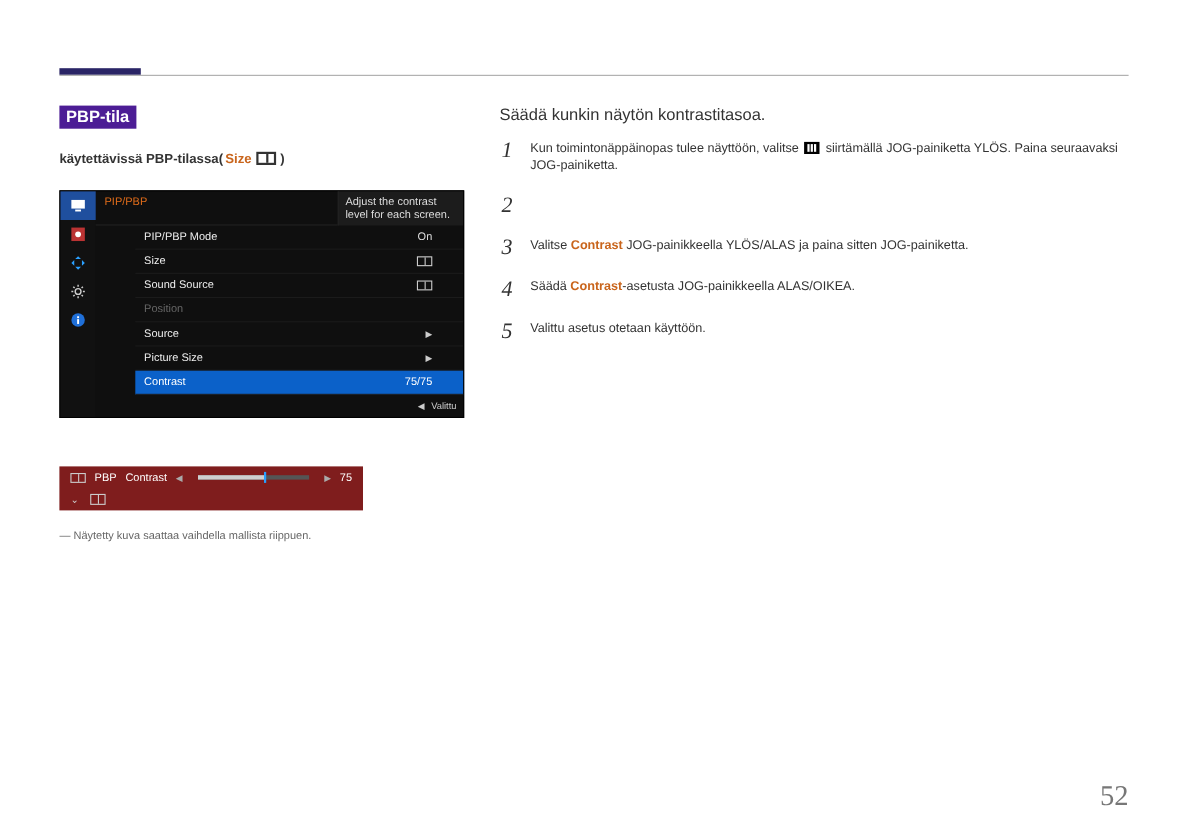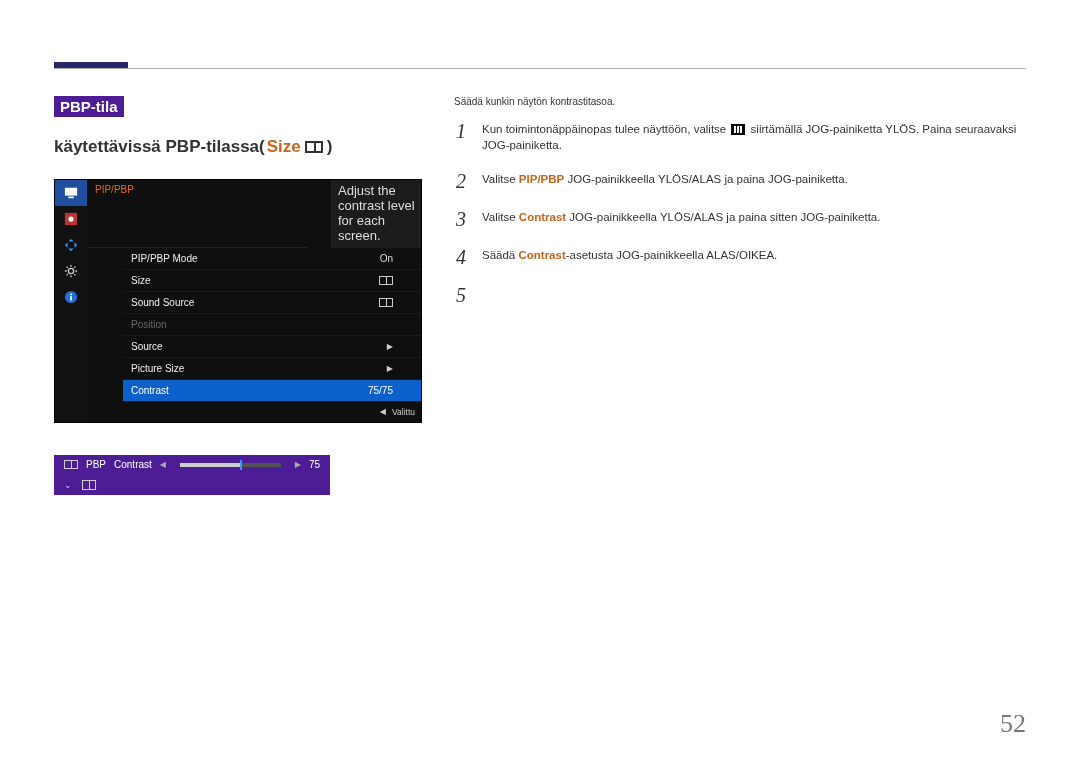--- a/index.html
+++ b/index.html
@@ -5,63 +5,63 @@
   * { box-sizing: border-box; margin: 0; padding: 0; }
   html, body { width: 1080px; height: 763px; background: #fff; font-family: Arial, Helvetica, sans-serif; }
   .page { position: relative; width: 1080px; height: 763px; padding: 68px 54px 0 54px; }
   .hr-top { position: absolute; top: 68px; left: 54px; right: 54px; height: 1px; background: #aaa; }
   .hr-marker { position: absolute; top: 62px; left: 54px; width: 74px; height: 6px; background: #2a2566; }
 
   .left-col { position: absolute; top: 96px; left: 54px; width: 380px; }
   .right-col { position: absolute; top: 96px; left: 454px; right: 54px; }
 
   .badge { display: inline-block; background: #4c1d95; color: #fff; padding: 2px 6px; font-size: 15px; font-weight: 600; }
-  .subhead { margin-top: 20px; font-size: 17px; font-weight: 700; color: #333; display: flex; align-items: center; gap: 2px; }
+  .subhead { margin-top: 20px; font-size: 12px; font-weight: 700; color: #333; display: flex; align-items: center; gap: 2px; }
   .subhead .orange { color: #c9651c; font-weight: 700; }
   .pbp-glyph { display: inline-flex; width: 18px; height: 12px; border: 2px solid #333; margin: 0 2px; }
   .pbp-glyph::before { content: ""; width: 50%; height: 100%; border-right: 2px solid #333; }
 
   
   .osd { margin-top: 22px; width: 368px; background: #0f0f0f; color: #eee; font-size: 10px; display: flex; border: 1px solid #000; }
   .iconbar { width: 32px; background: #111; display: flex; flex-direction: column; }
   .iconbar .ico { height: 26px; display: flex; align-items: center; justify-content: center; color: #bbb; }
   .iconbar .ico.sel { background: #1f4f9e; }
   .iconbar svg { width: 14px; height: 14px; }
   .osd-main { flex: 1; display: flex; flex-direction: column; }
   .osd-header { display: flex; }
   .osd-header .title { width: 220px; padding: 4px 8px; color: #e06c1a; font-size: 10px; border-bottom: 1px solid #222; }
-  .osd-header .desc { flex: 1; padding: 4px 6px 4px 6px; font-size: 13px; line-height: 1.15; color: #ddd; background: #1c1c1c; border-left: 1px solid #222; margin-left: 24px; }
+  .osd-header .desc { flex: 1; padding: 4px 6px 4px 6px; font-size: 10px; line-height: 1.15; color: #ddd; background: #1c1c1c; border-left: 1px solid #222; }
   .osd-rows { display: flex; flex-direction: column; margin-left: 36px; }
   .osd-row { display: flex; align-items: center; height: 22px; padding: 0 8px 0 8px; border-bottom: 1px solid #1b1b1b; }
   .osd-row .label { width: 162px; }
   .osd-row .val { flex: 1; text-align: center; padding-right: 20px; color: #ddd; display: flex; justify-content: flex-end; align-items: center; gap: 4px; }
   .osd-row.disabled .label { color: #666; }
   .osd-row.active { background: #0b61c9; color: #fff; }
   .osd-row.active .val { color: #fff; }
   .chev { font-size: 8px; color: #ccc; }
   .osd-footer { height: 20px; display: flex; justify-content: flex-end; align-items: center; padding: 0 6px; font-size: 8.5px; color: #ccc; gap: 6px; }
   .pbp-mini { display: inline-flex; width: 14px; height: 9px; border: 1px solid #ccc; }
   .pbp-mini::before { content: ""; width: 50%; height: 100%; border-right: 1px solid #ccc; }
   .pbp-mini.big { width: 14px; height: 9px; }
   .pbp-mini.big2 { width: 14px; height: 10px; }
 
   
-  .slider-box { margin-top: 32px; width: 276px; background: #4c1d95; color: #fff; font-size: 10px; }
+  .slider-box { margin-top: 44px; width: 276px; background: #7f1d1d; color: #fff; font-size: 10px; }
   .slider-row1 { display: flex; align-items: center; height: 20px; padding: 0 10px; gap: 8px; }
   .slider-track { flex: 1; height: 4px; background: #555; position: relative; margin: 0 6px; }
   .slider-fill { position: absolute; left: 0; top: 0; bottom: 0; width: 60%; background: #cfcfcf; }
   .slider-knob { position: absolute; left: 60%; top: -3px; width: 2px; height: 10px; background: #2aa0ff; }
   .slider-row2 { display: flex; align-items: center; height: 20px; padding: 0 10px; gap: 10px; color: #ddd; }
   .chev2 { font-size: 9px; color: #ccc; }
   .tri { font-size: 8px; color: #aaa; }
 
   .footnote { margin-top: 18px; font-size: 10px; color: #666; }
 
   
-  .intro { font-size: 10px; color: #333; margin-bottom: 14px; }
+  .intro { font-size: 15px; color: #333; margin-bottom: 14px; }
   .steps { display: flex; flex-direction: column; gap: 18px; }
   .step { display: flex; align-items: flex-start; gap: 14px; font-size: 11.5px; color: #333; line-height: 1.4; }
   .step .num { font-family: Georgia, 'Times New Roman', serif; font-style: italic; font-size: 20px; width: 14px; text-align: center; color: #333; line-height: 1; }
   .step .txt { flex: 1; }
   .orange2 { color: #c9651c; font-weight: 700; }
   .guide-icon { display: inline-flex; vertical-align: -2px; width: 14px; height: 11px; background: #000; position: relative; margin: 0 2px; }
   .guide-icon::before { content: ""; position: absolute; left: 3px; right: 3px; top: 2px; bottom: 2px; border-left: 2px solid #fff; border-right: 2px solid #fff; }
   .guide-icon::after { content: ""; position: absolute; left: 6px; top: 2px; width: 2px; bottom: 2px; background: #fff; }
 
   .pagenum { position: absolute; bottom: 24px; right: 54px; font-family: Georgia, 'Times New Roman', serif; font-size: 26px; color: #777; }
@@ -180,49 +180,50 @@
         </div>
         <span class="tri">▶</span>
         <span>75</span>
       </div>
       <div class="slider-row2">
         <span class="chev2">⌄</span>
         <span class="pbp-mini big2"></span>
       </div>
     </div>
 
+    <div class="footnote">― Näytetty kuva saattaa vaihdella mallista riippuen.</div>
   </div>
 
   <div class="right-col">
     <div class="intro">Säädä kunkin näytön kontrastitasoa.</div>
     <div class="steps">
       <div class="step">
         <div class="num">1</div>
         <div class="txt">
           <span>Kun toimintonäppäinopas tulee näyttöön, valitse </span><span class="guide-icon"></span><span> siirtämällä JOG-painiketta YLÖS. Paina seuraavaksi JOG-painiketta.</span>
         </div>
       </div>
       <div class="step">
         <div class="num">2</div>
-        <div class="txt">
-          <span>Valitse </span><span class="orange2">PIP/PBP</span><span> JOG-painikkeella YLÖS/ALAS ja paina JOG-painiketta.</span>
-        </div>
       </div>
       <div class="step">
         <div class="num">3</div>
         <div class="txt">
           <span>Valitse </span><span class="orange2">Contrast</span><span> JOG-painikkeella YLÖS/ALAS ja paina sitten JOG-painiketta.</span>
         </div>
       </div>
       <div class="step">
         <div class="num">4</div>
         <div class="txt">
           <span>Säädä </span><span class="orange2">Contrast</span><span>-asetusta JOG-painikkeella ALAS/OIKEA.</span>
         </div>
       </div>
       <div class="step">
         <div class="num">5</div>
+        <div class="txt">
+          <span>Valittu asetus otetaan käyttöön.</span>
+        </div>
       </div>
     </div>
   </div>
 
   <div class="pagenum">52</div>
 </div>
 
 </body></html>

